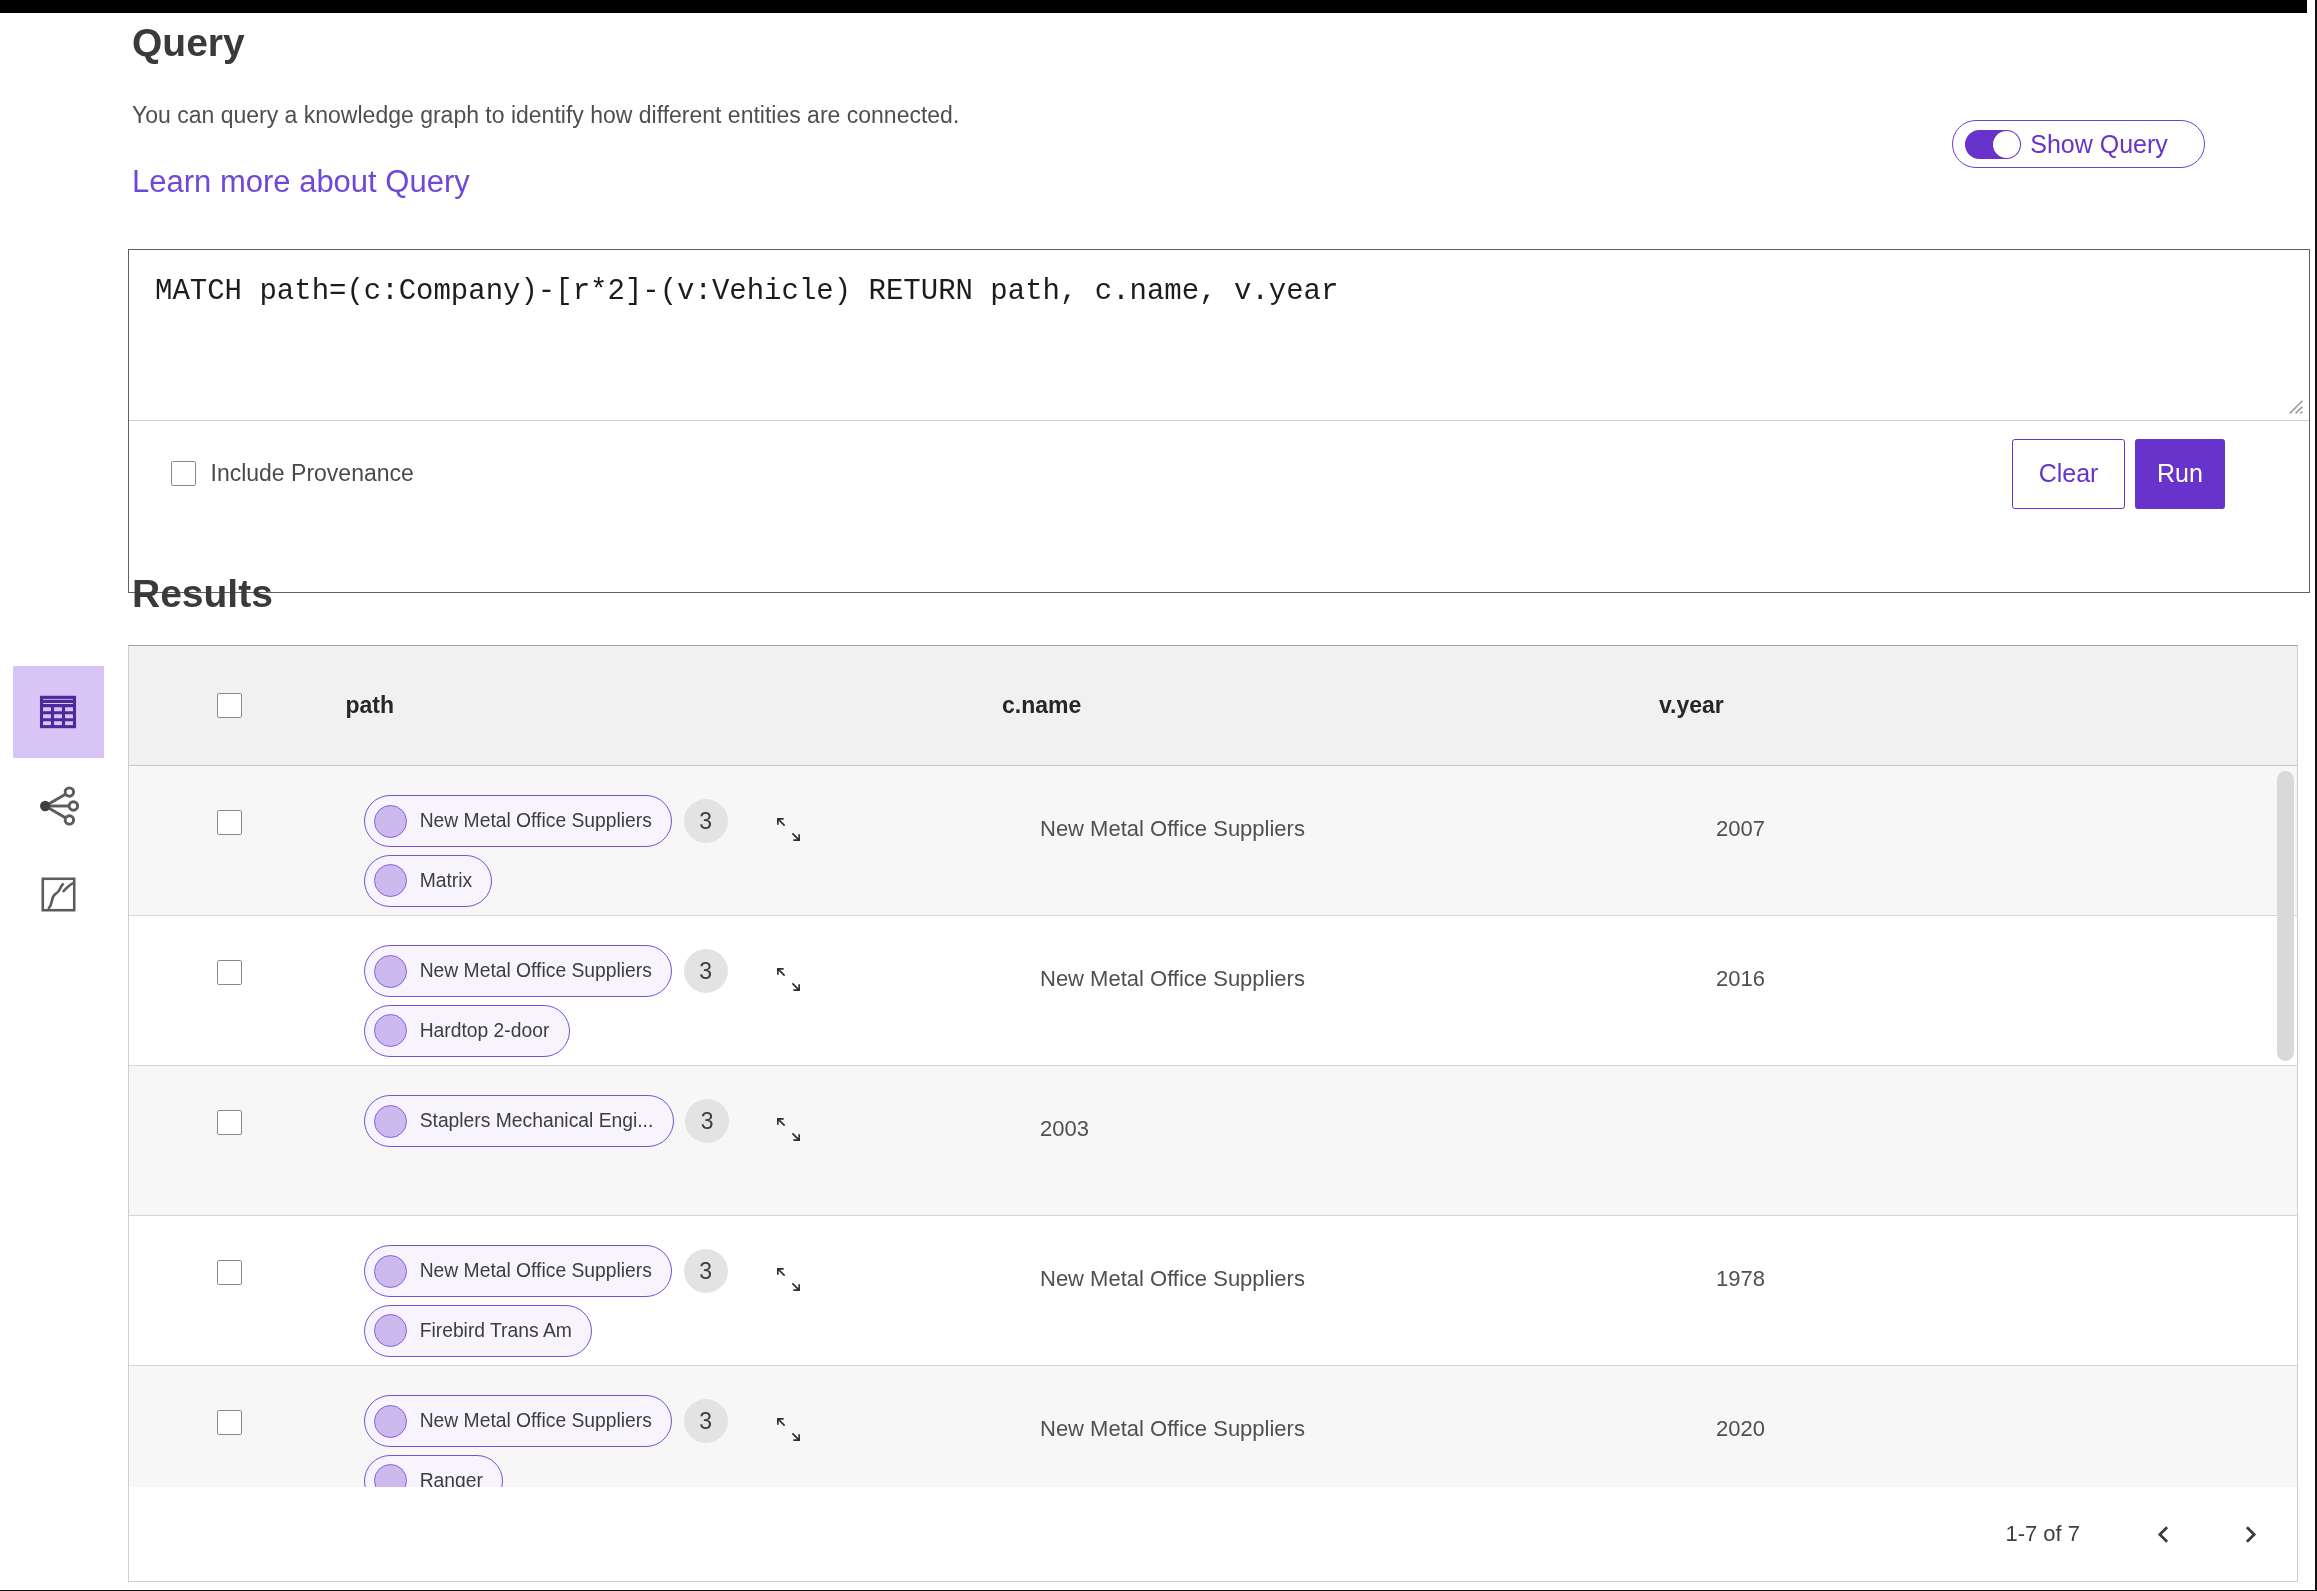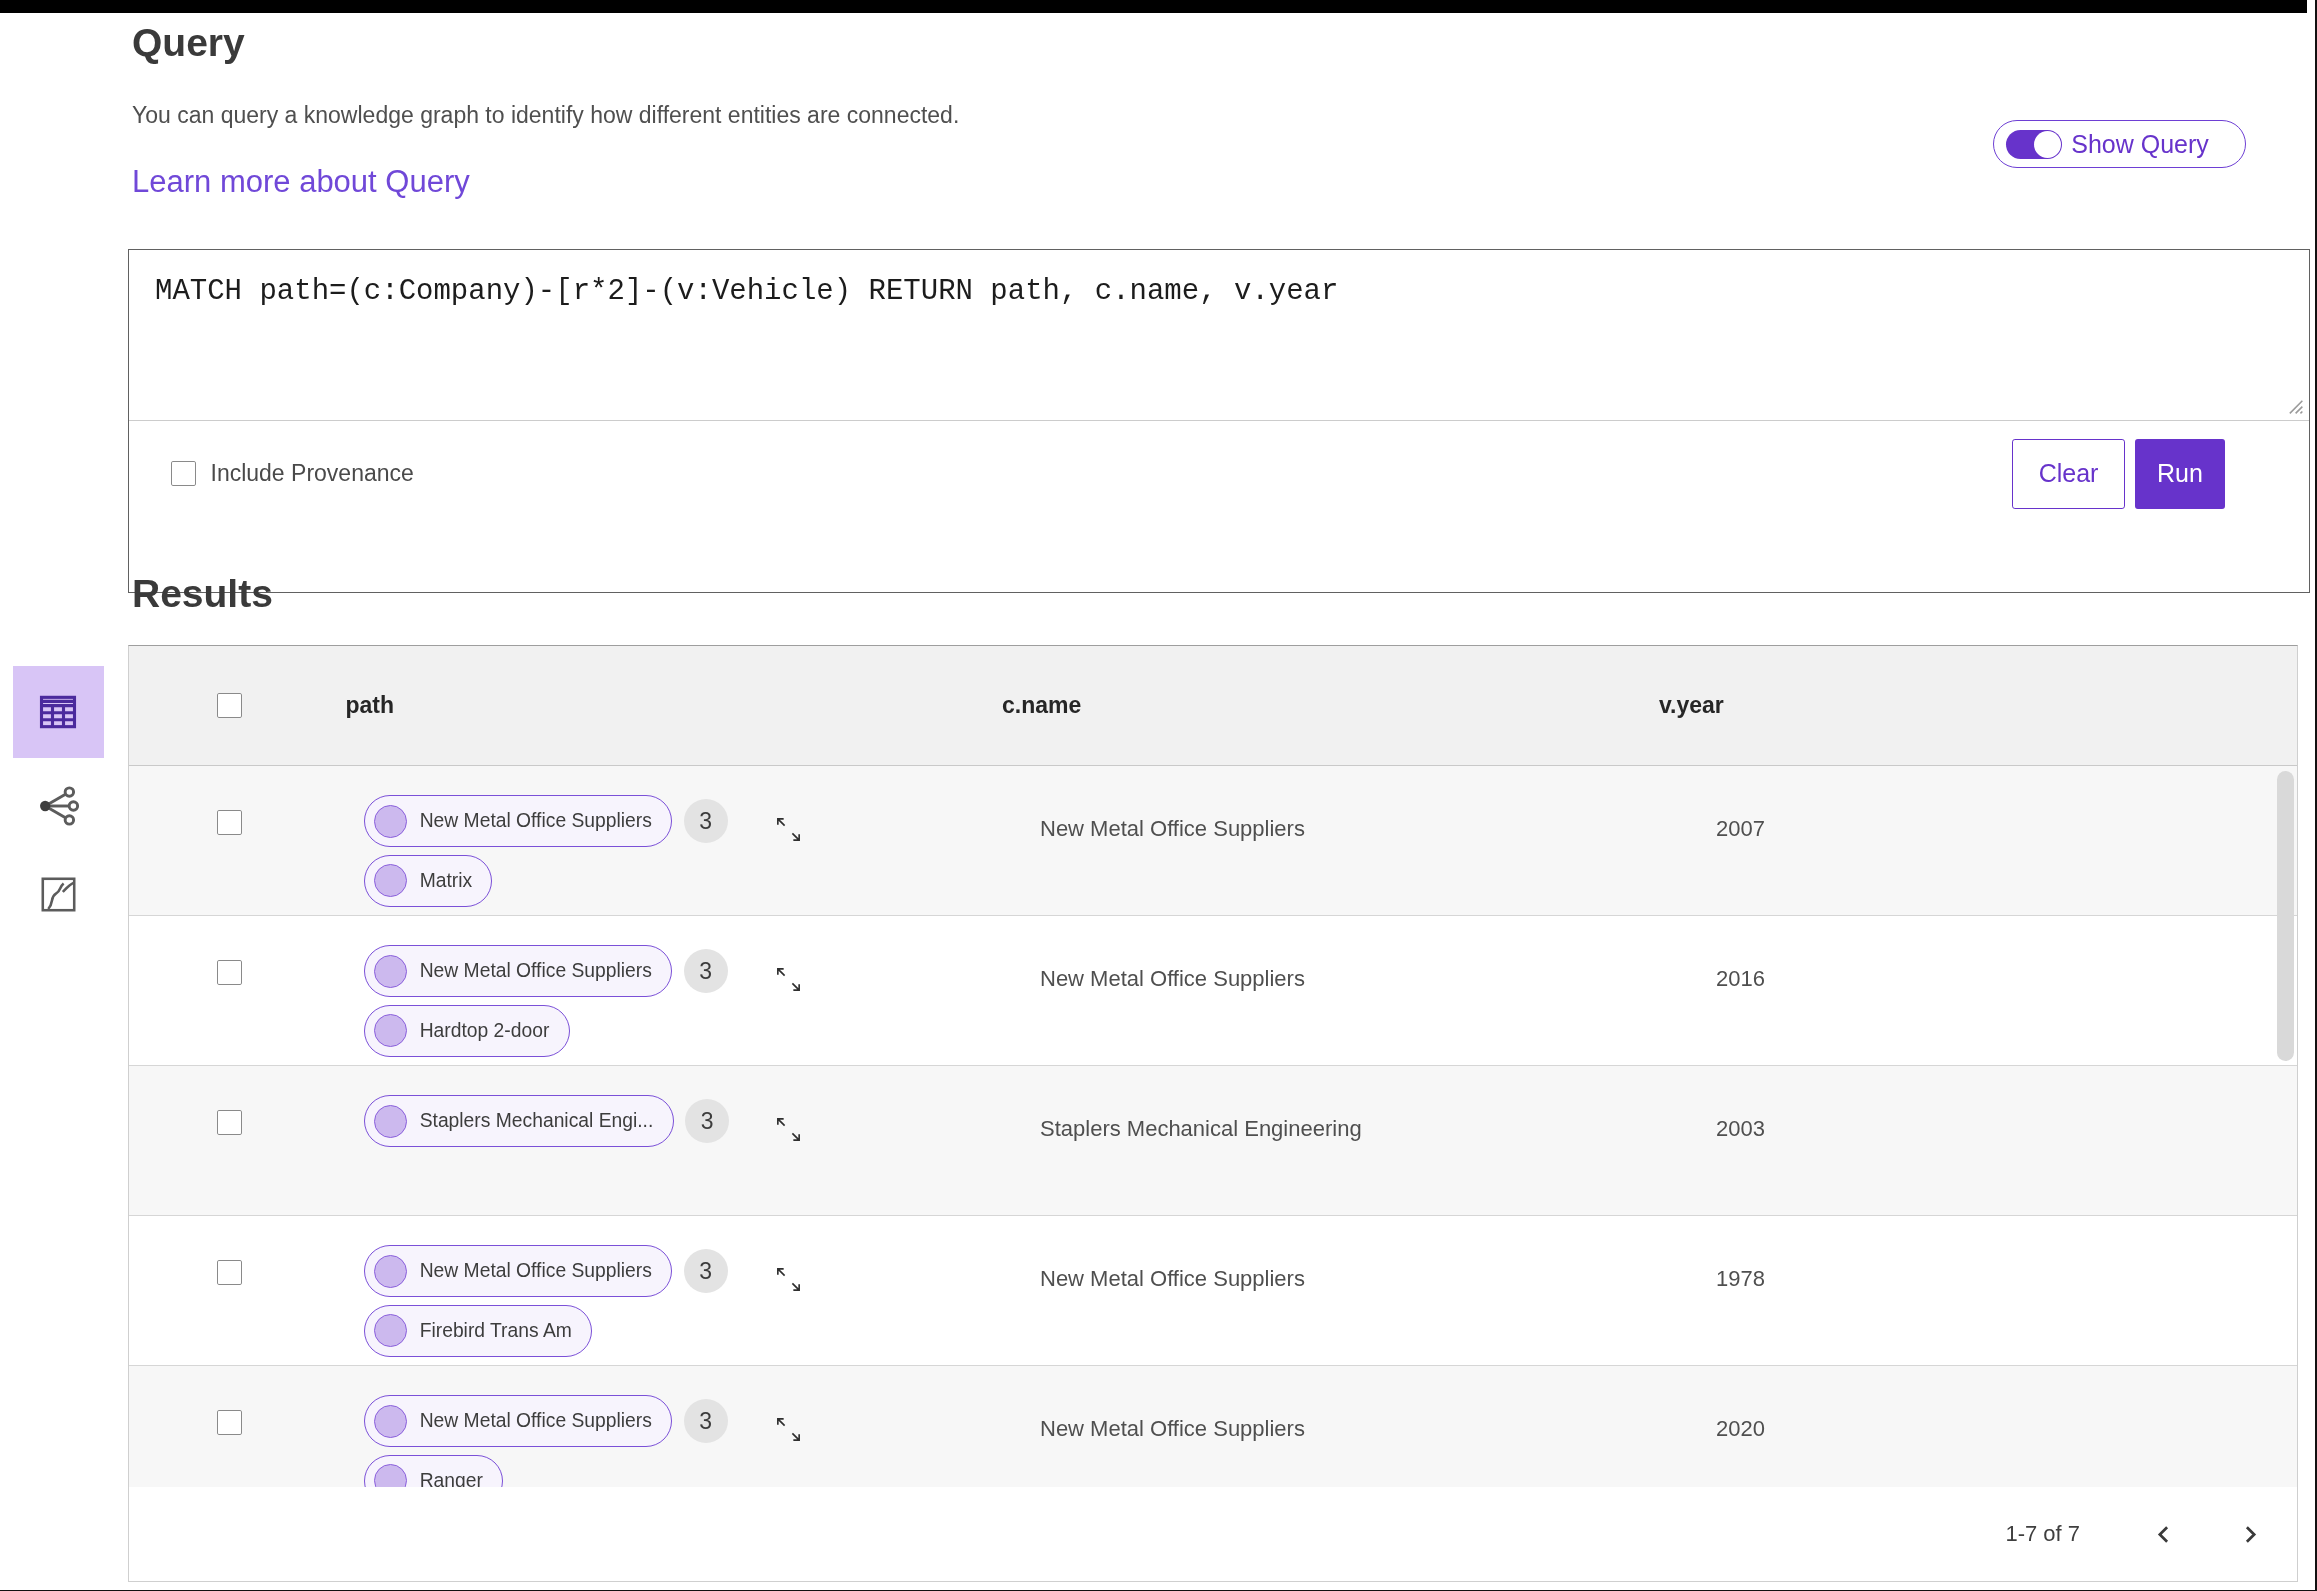--- a/index.html
+++ b/index.html
@@ -6,21 +6,21 @@
   html,body { width: 2317px; height: 1591px; background: #ffffff; }
   body { font-family: "Liberation Sans", sans-serif; color: #3d3d3d; position: relative; overflow: hidden; }
 
   .page { position: absolute; inset: 0; background: #fff; border-right: 2.9px solid #111; border-bottom: 1.9px solid #111; }
   .top-bar { position: absolute; left: 0; top: 0; width: 2307px; height: 12.6px; background: #000; }
 
   h1.page-title { position: absolute; left: 132px; top: 21px; font-size: 39px; font-weight: 600; color: #3a3a3a; }
   .desc { position: absolute; left: 132px; top: 102px; font-size: 23px; color: #4f4f4f; }
   .learn-link { position: absolute; left: 132px; top: 164px; font-size: 31px; color: #7048d8; text-decoration: none; cursor: pointer; }
 
-  .toggle-pill { position: absolute; left: 1993px; top: 120px; width: 253px; height: 48px;
+  .toggle-pill { position: absolute; left: 1952px; top: 120px; width: 253px; height: 48px;
     border: 1.9px solid #6e3fd4; border-radius: 26px; display: flex; align-items: center; padding: 0 13.5px 0 11.6px; gap: 9.7px; background:#fff; cursor:pointer; }
   .switch { width: 56px; height: 29px; background: #6733cb; border-radius: 15.4px; position: relative; flex: 0 0 auto; }
   .switch .knob { position: absolute; right: 1px; top: 1px; width: 27px; height: 27px; background: #fff; border-radius: 50%; }
   .toggle-label { font-size: 25px; color: #6733cb; white-space: nowrap; }
 
   .query-box { position: absolute; left: 128px; top: 249px; width: 2182px; height: 344px; border: 1.9px solid #616161; background: #fff; }
   .query-textarea { position: relative; height: 171px; border-bottom: 1px solid #cccccc; cursor: text; }
   .query-text { font-family: "Liberation Mono", monospace; font-size: 29px; color: #1c1c1c; padding: 25px 0 0 26px; white-space: pre-wrap; }
   .resize-handle { position: absolute; right: 4.8px; bottom: 4.8px; }
 
@@ -216,21 +216,20 @@
           <span class="node-circle"></span>
           <span class="pill-text pill-label-1">Staplers Mechanical Engi...</span>
         </span>
         <span class="badge">3</span>
       </div>
       <svg class="expand-icon" width="31" height="31" viewBox="0 0 32 32" fill="none" stroke="#2f2f2f" stroke-width="1.7">
         <path d="M12 12 L5 5 M5 11 L5 5 L11 5"></path>
         <path d="M20 20 L27 27 M27 21 L27 27 L21 27"></path>
       </svg>
     </div>
-    <div class="td text-col cname">Staplers Mechanical Engineering</div>
     <div class="td text-col vyear">2003</div>
   </div>
 
   <div class="trow">
     <div class="td cb-col">
             <span class="cb"></span>
           </div>
     <div class="td path-col">
       <div class="pill-line">
         <span class="pill">

